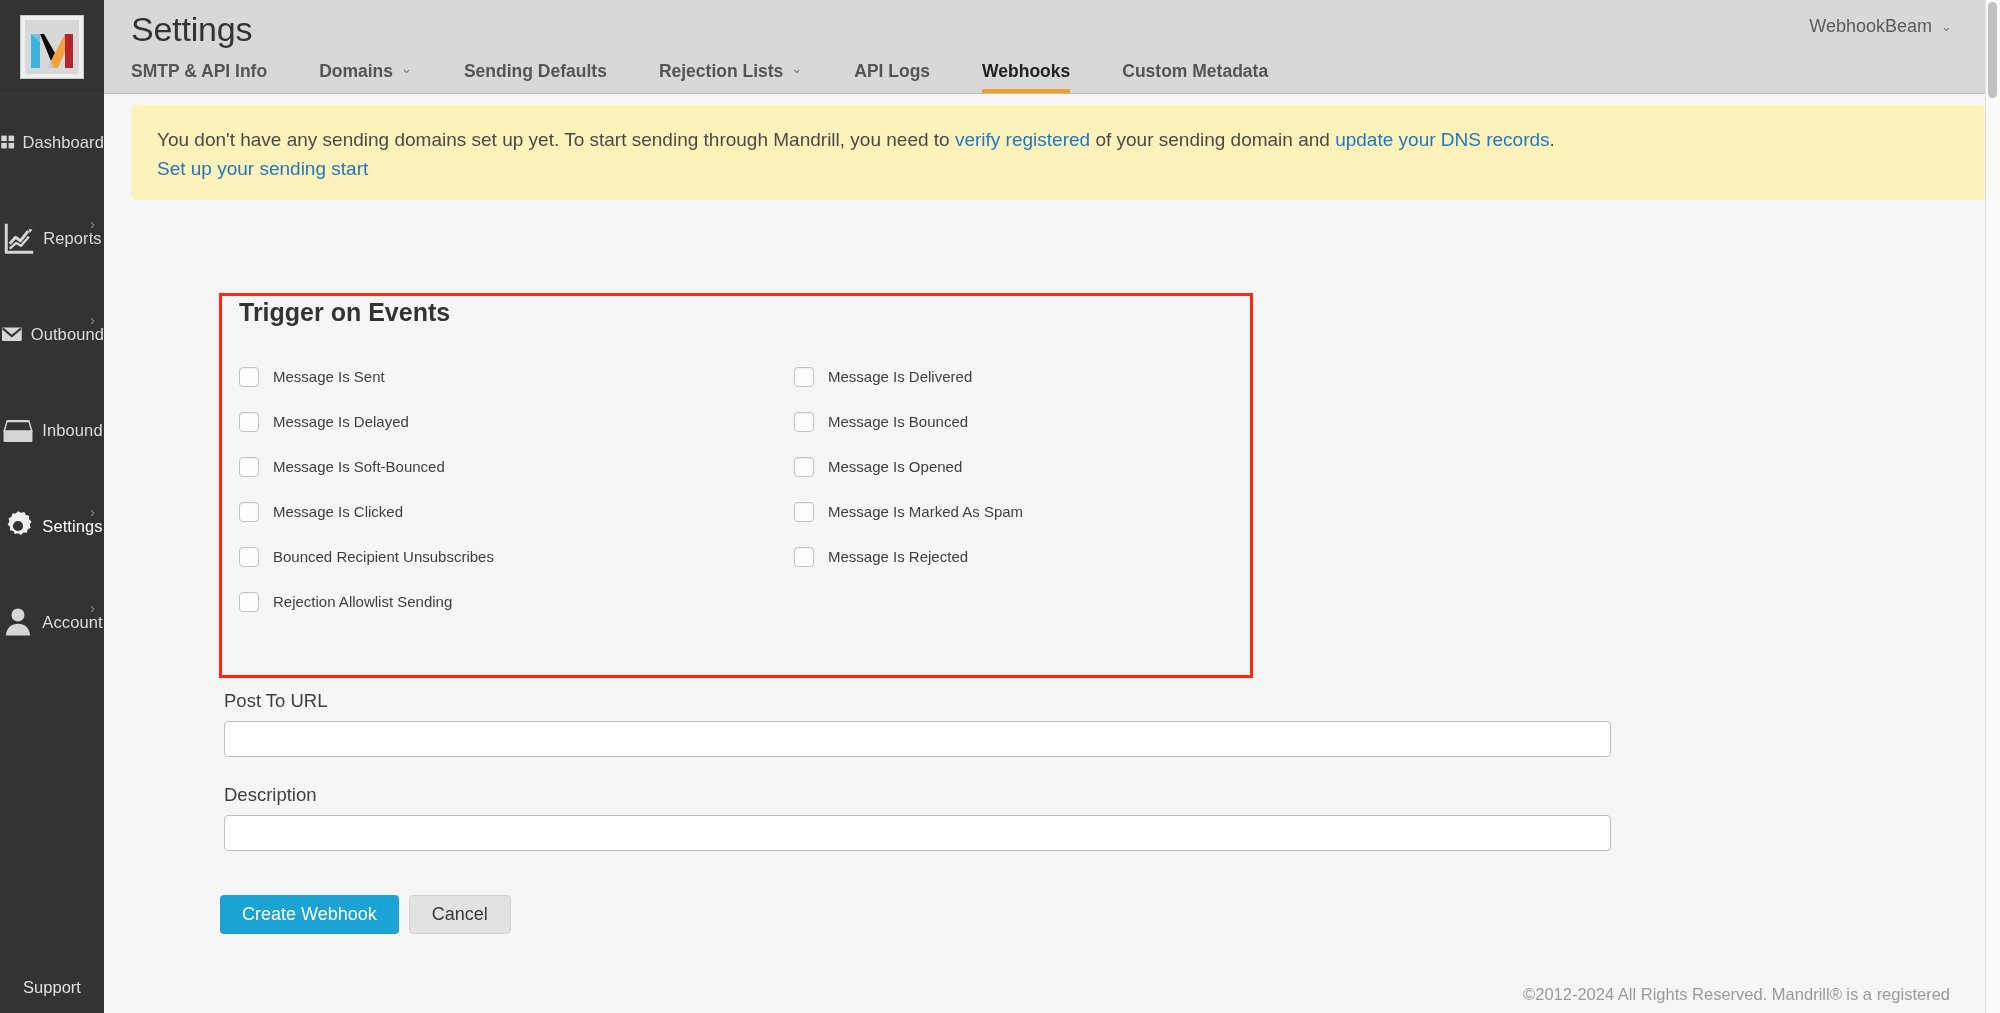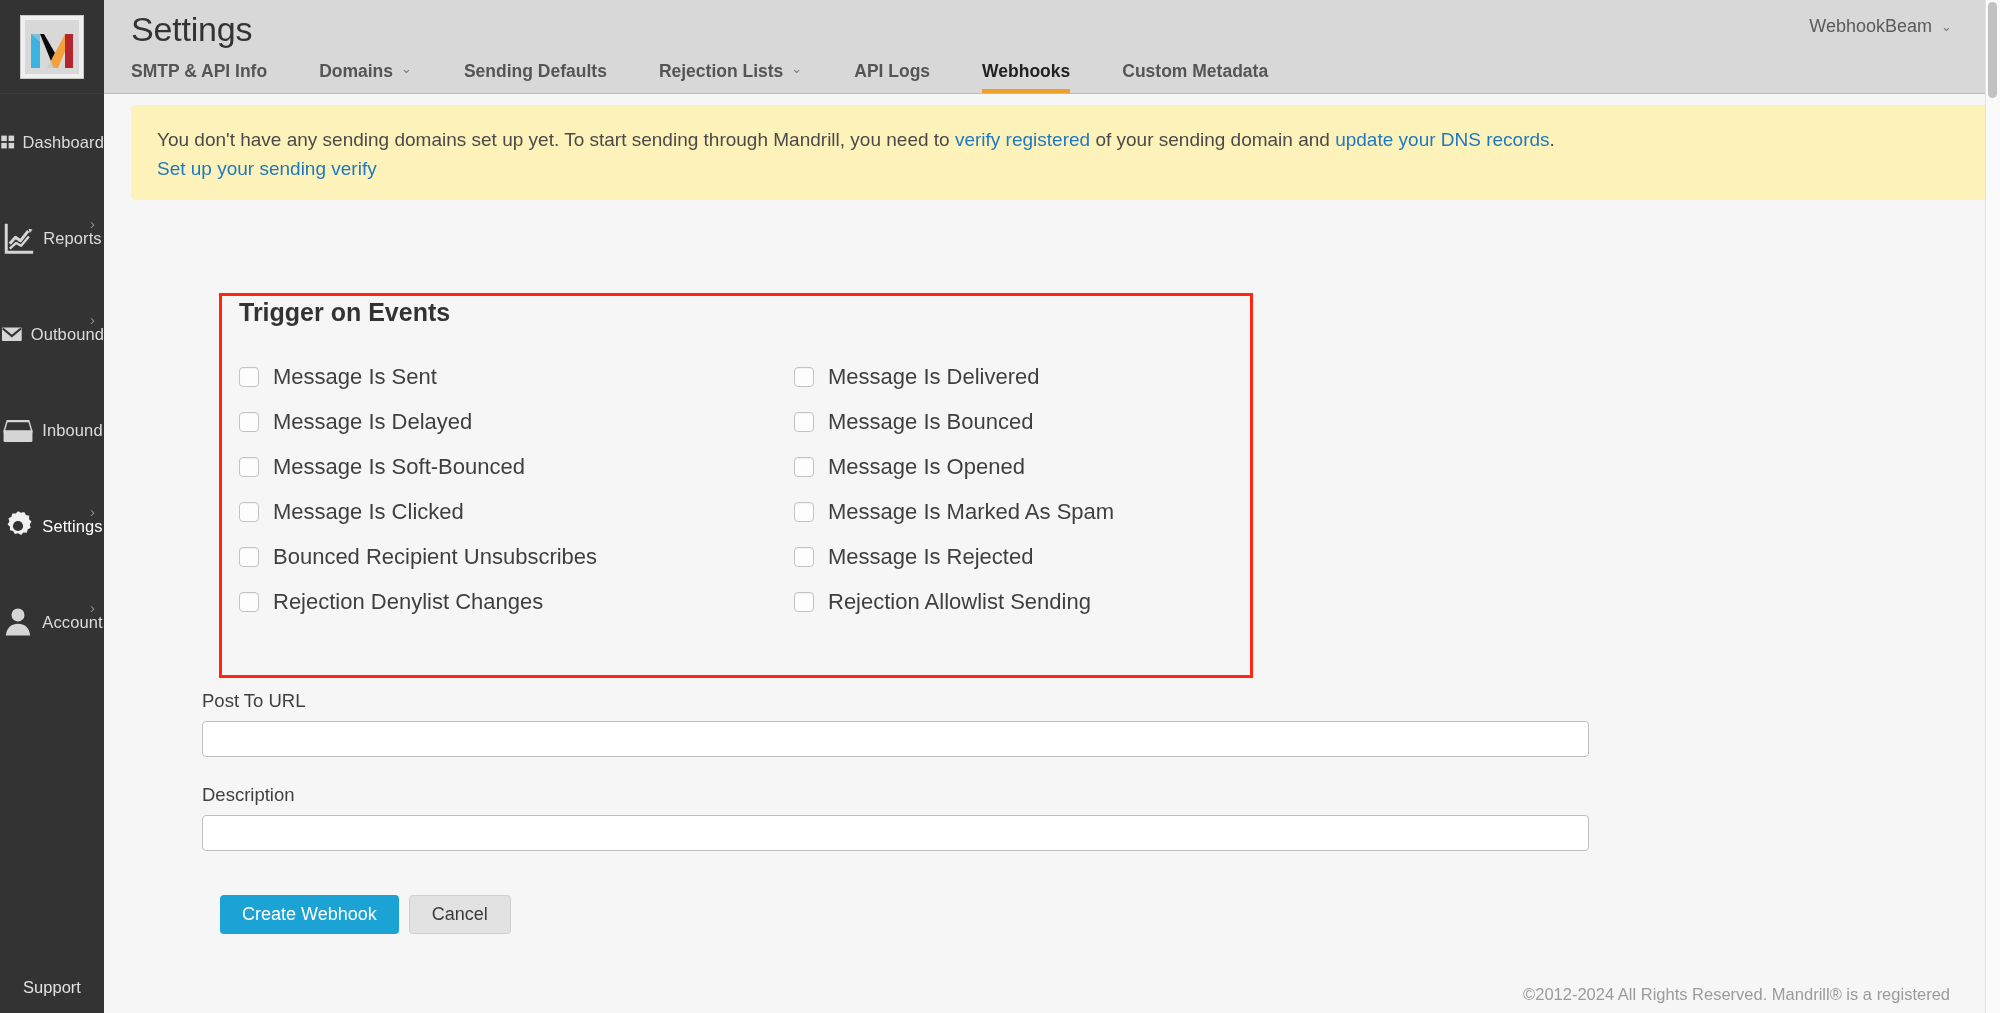--- a/index.html
+++ b/index.html
@@ -127,24 +127,24 @@
     display: flex; align-items: center; gap: 14px;
     height: 45px; cursor: pointer;
   }
   .evt .cb {
     width: 20px; height: 20px; flex: 0 0 20px;
     background: #fdfdfd; border: 1px solid #c3c3c3;
     border-radius: 4px;
     box-shadow: inset 0 1px 1px rgba(0,0,0,.05);
     cursor: pointer;
   }
-  .evt .evt-label { font-size: 22px; color: #3f3f3f; }
-
-  
-  .form-area { position: absolute; left: 98px; top: 690px; width: 1390px; }
+  .evt .evt-label { font-size: 15px; color: #3f3f3f; }
+
+  
+  .form-area { position: absolute; left: 120px; top: 690px; width: 1390px; }
   .field-label { font-size: 18.5px; color: #3f3f3f; margin-bottom: 9px; }
   .field-input {
     display: block; width: 1387px; height: 36px;
     background: #ffffff; border: 1px solid #bfbfbf; border-radius: 4px;
     font-size: 17px; color: #333; padding: 0 10px;
     font-family: "Liberation Sans", sans-serif;
     outline: none;
   }
   .field-gap { height: 27px; }
 
@@ -286,21 +286,21 @@
       </div>
 
       <div class="account-menu">
         <span>WebhookBeam</span>
         <span class="caret">⌄</span>
       </div>
     </div>
 
     <div class="banner">
       <div class="banner-line"><span>You don't have any sending domains set up yet. To start sending through Mandrill, you need to </span><a>verify registered</a><span> of your sending domain and </span><a>update your DNS records</a><span>.</span></div>
-      <a class="banner-link2">Set up your sending verify</a>
+      <a class="banner-link2">Set up your sending start</a>
     </div>
 
     <div class="events-box">
       <div class="events-title">Trigger on Events</div>
       <div class="events-grid">
 
         <label class="evt">
           <span class="cb"></span>
           <span class="evt-label">Message Is Sent</span>
         </label>
@@ -338,24 +338,20 @@
 
         <label class="evt">
           <span class="cb"></span>
           <span class="evt-label">Bounced Recipient Unsubscribes</span>
         </label>
         <label class="evt">
           <span class="cb"></span>
           <span class="evt-label">Message Is Rejected</span>
         </label>
 
-        <label class="evt">
-          <span class="cb"></span>
-          <span class="evt-label">Rejection Denylist Changes</span>
-        </label>
         <label class="evt">
           <span class="cb"></span>
           <span class="evt-label">Rejection Allowlist Sending</span>
         </label>
 
       </div>
     </div>
 
     <div class="form-area">
       <div class="field-label">Post To URL</div>

